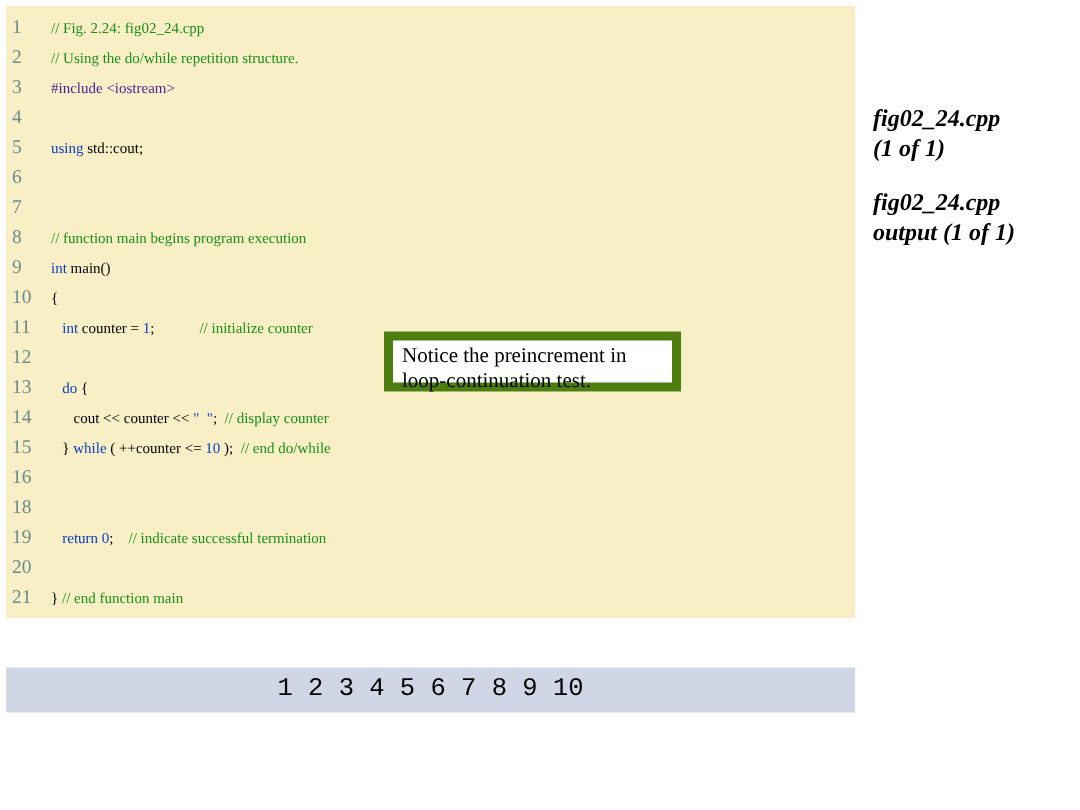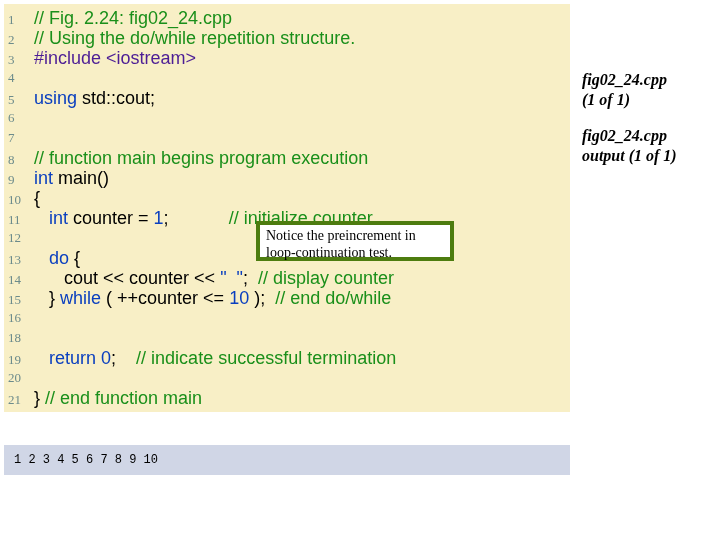--- a/index.html
+++ b/index.html
@@ -28,42 +28,43 @@
   }
   .ln {
     width: 26px;
     text-align: left;
     color: #6c8b8b;
     font-family: "Times New Roman", serif;
     font-size: 13px;
     flex-shrink: 0;
   }
   .code {
-    font-family: Liberation Sans, sans-serif;
-    font-size: 18px;
+    font-family: Liberation Serif, serif;
+    font-size: 10px;
     white-space: pre;
   }
   .c-comment { color: #1a8f1a; }
   .c-pp { color: #4c1d95; }
   .c-kw { color: #0a3fbf; }
   .c-num { color: #0a3fbf; }
   .c-id { color: #000; }
 
   .output-block {
     position: absolute;
     left: 4px;
     top: 445px;
     width: 566px;
     background: #d0d6e6;
     padding: 6px 10px;
     box-sizing: border-box;
     font-family: "Courier New", monospace;
-    font-size: 12px;
+    font-size: 17px;
     height: 30px;
     line-height: 18px;
+    text-align: center;
   }
 
   .side-labels {
     position: absolute;
     left: 582px;
     top: 70px;
     width: 130px;
     font-family: "Times New Roman", serif;
     font-size: 16px;
     font-weight: bold;
@@ -75,21 +76,21 @@
     margin-bottom: 16px;
   }
 
   .callout {
     position: absolute;
     left: 256px;
     top: 221px;
     width: 198px;
     height: 40px;
     background: #fff;
-    border: 4px solid #4d7c0f;
+    border: 6px solid #4d7c0f;
     box-sizing: border-box;
     padding: 2px 6px;
     font-family: "Times New Roman", serif;
     font-size: 14px;
     line-height: 17px;
   }
 </style>
 </head>
 <body>
 

